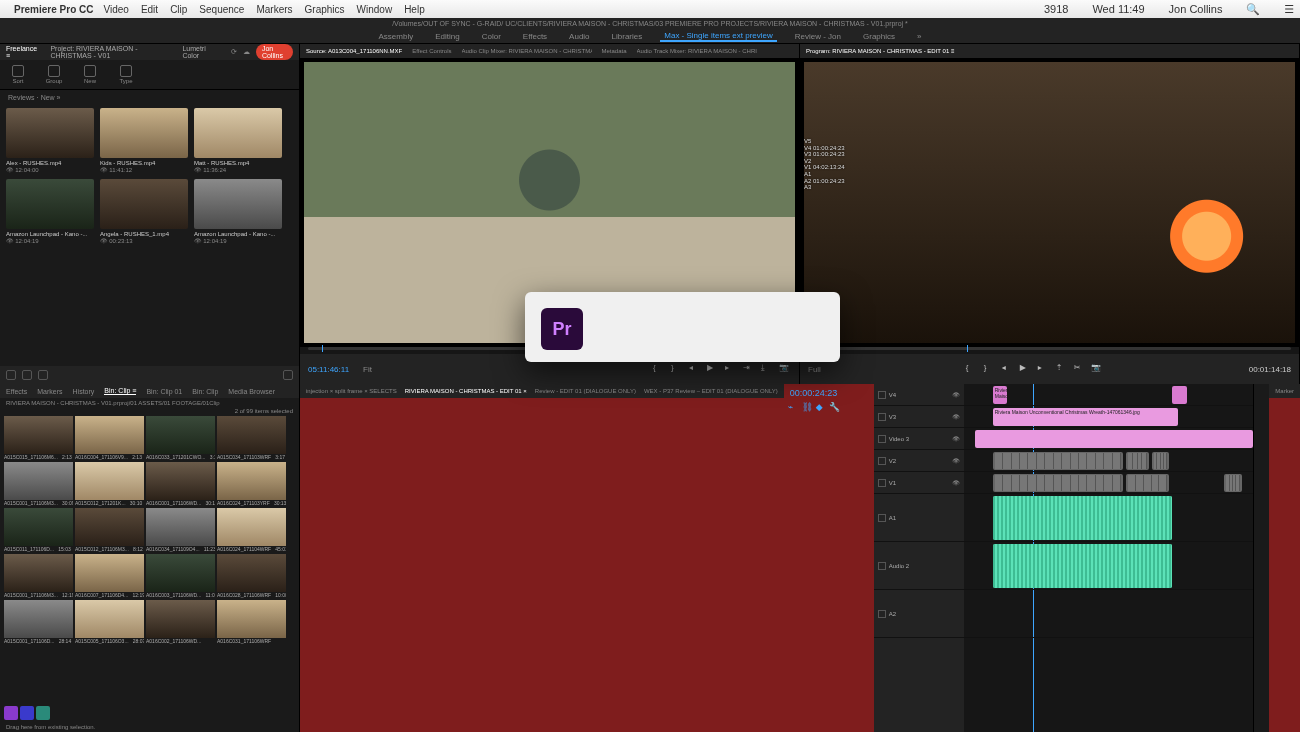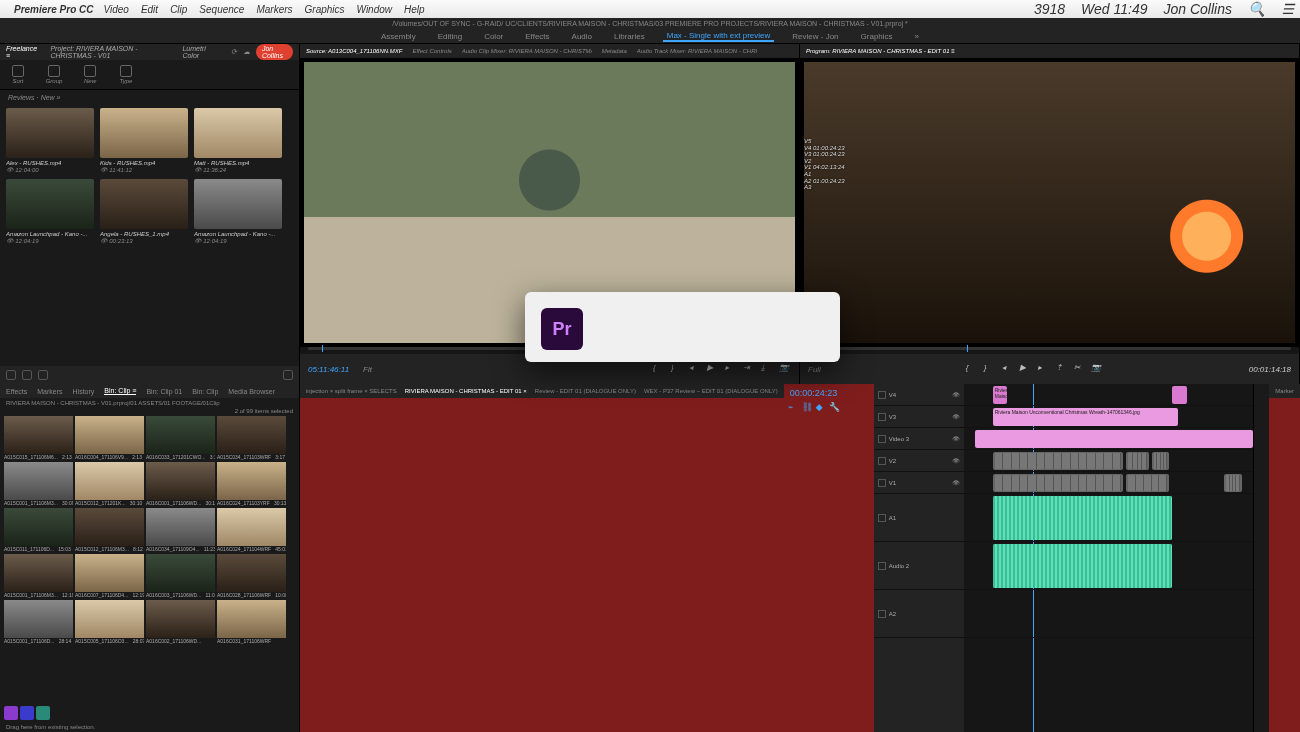--- a/index.html
+++ b/index.html
@@ -1,35 +1,35 @@
 <!DOCTYPE html>
 <html><head>
 <meta charset="utf-8">
 <style>
 * { margin: 0; padding: 0; box-sizing: border-box; font-family: -apple-system, "Helvetica Neue", Arial, sans-serif; }
 body { width: 1300px; height: 732px; background: #1a1a1a; overflow: hidden; color: #ccc; font-size: 9px; position: relative; }
 
 
-.menubar { height: 18px; background: linear-gradient(#fbfbfb,#e8e8e8); display: flex; align-items: center; padding: 0 6px; font-size: 10px; color: #333; font-style: italic; }
+.menubar { height: 18px; background: linear-gradient(#fbfbfb,#e8e8e8); display: flex; align-items: center; padding: 0 6px; font-size: 10px; color: #333; }
 .menubar .apple { font-size: 12px; margin-right: 8px; }
 .menubar .app-name { font-weight: 600; margin-right: 10px; }
 .menubar .menu-item { margin-right: 12px; cursor: default; }
-.menubar .right { margin-left: auto; display: flex; align-items: center; gap: 16px; font-size: 14px; }
+.menubar .right { margin-left: auto; display: flex; align-items: center; gap: 24px; font-size: 11px; }
 .menubar .right span { white-space: nowrap; }
 
 
 .titlebar { height: 12px; background: #232323; color: #888; font-size: 7px; text-align: center; line-height: 12px; overflow: hidden; white-space: nowrap; }
 
 
 .workspace-bar { height: 14px; background: #232323; display: flex; justify-content: center; gap: 14px; align-items: center; font-size: 8px; color: #888; border-bottom: 1px solid #000; }
 .workspace-bar .ws { cursor: pointer; padding: 0 4px; }
 .workspace-bar .ws.active { color: #3ea6ff; border-bottom: 2px solid #3ea6ff; }
 
 
-.main { display: flex; height: 340px; font-style: italic; }
+.main { display: flex; height: 340px; }
 .project-panel { width: 300px; background: #1a1a1a; display: flex; flex-direction: column; border-right: 1px solid #000; }
 .panel-header { height: 16px; background: #232323; display: flex; align-items: center; padding: 0 6px; font-size: 7px; color: #aaa; gap: 12px; }
 .panel-header .tab { cursor: pointer; }
 .panel-header .tab.active { color: #fff; }
 .panel-header .right-icons { margin-left: auto; display: flex; gap: 6px; align-items: center; }
 .user-chip { background: #e04030; border-radius: 8px; padding: 1px 6px; color: #fff; font-size: 7px; }
 
 .project-tools { height: 30px; display: flex; gap: 16px; padding: 4px 8px; align-items: center; border-bottom: 1px solid #000; }
 .tool-btn { width: 20px; height: 20px; display: flex; flex-direction: column; align-items: center; font-size: 6px; color: #888; cursor: pointer; }
 .tool-btn .ico { width: 12px; height: 12px; border: 1px solid #666; border-radius: 2px; margin-bottom: 1px; }
@@ -160,21 +160,21 @@
 
 <div class="titlebar">/Volumes/OUT OF SYNC - G-RAID/ UC/CLIENTS/RIVIERA MAISON - CHRISTMAS/03 PREMIERE PRO PROJECTS/RIVIERA MAISON - CHRISTMAS - V01.prproj *</div>
 
 <div class="workspace-bar">
   <span class="ws">Assembly</span>
   <span class="ws">Editing</span>
   <span class="ws">Color</span>
   <span class="ws">Effects</span>
   <span class="ws">Audio</span>
   <span class="ws">Libraries</span>
-  <span class="ws active">Max - Single with ext preview</span>
+  <span class="ws active">Max - Single items ext preview</span>
   <span class="ws">Review - Jon</span>
   <span class="ws">Graphics</span>
   <span class="ws">»</span>
 </div>
 
 <div class="main">
 
   <div class="project-panel">
     <div class="panel-header">
       <span class="tab active">Freelance ≡</span>

